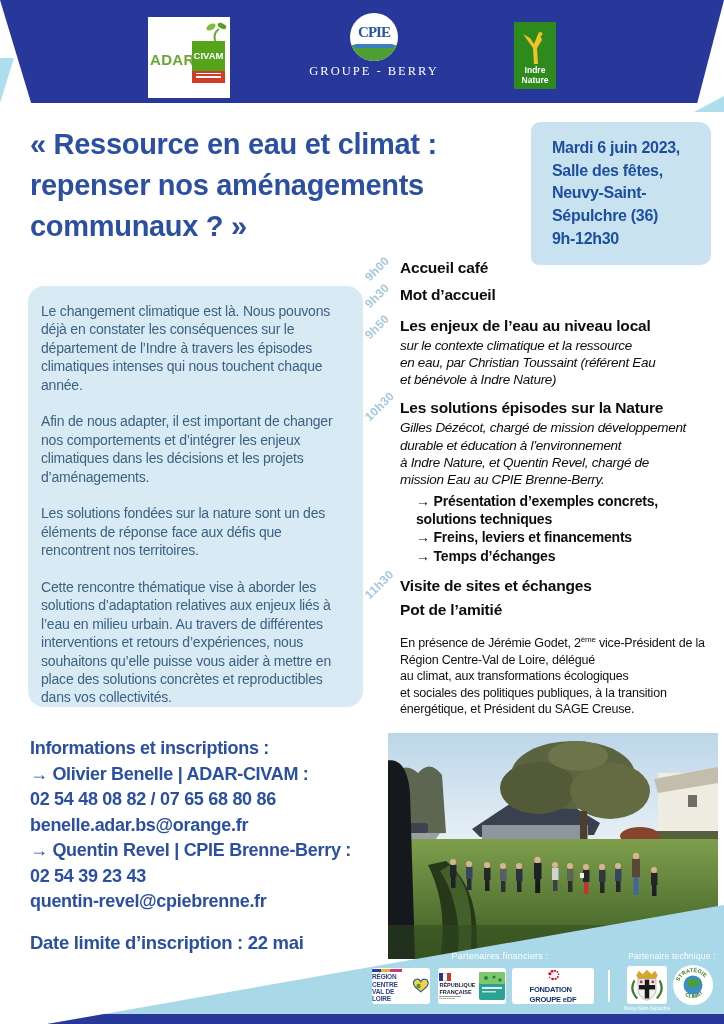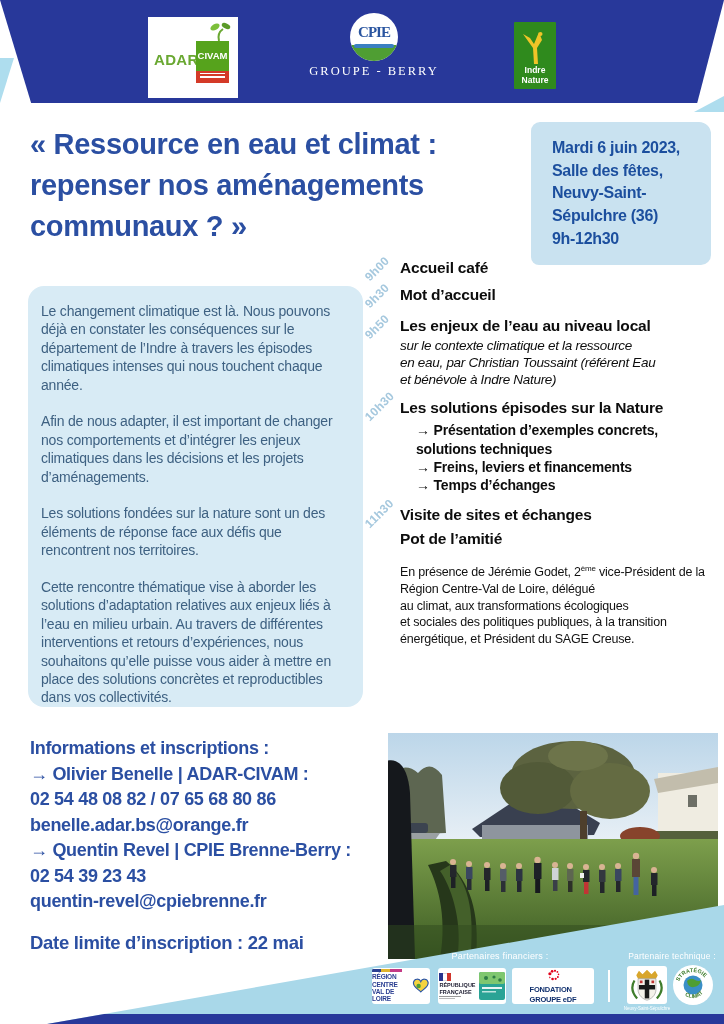--- a/index.html
+++ b/index.html
@@ -8,21 +8,21 @@
   .abs{position:absolute;box-sizing:border-box;}
   .pre{white-space:pre-line;}
 
   
   .header{left:0;top:0;width:724px;height:103px;background:#28389a;
           clip-path:polygon(0 0,100% 0,96.3% 100%,4.3% 100%);}
   .sliver{background:#aeddee;}
   .sliver-l{left:0;top:58px;width:14px;height:45px;clip-path:polygon(0 0,100% 0,0 100%);}
   .sliver-r{left:694px;top:96px;width:30px;height:16px;clip-path:polygon(100% 0,100% 100%,0 100%);}
 
-  .adar-box{left:148px;top:17px;width:90px;height:81px;background:#ffffff;display:flex;
+  .adar-box{left:148px;top:17px;width:82px;height:81px;background:#ffffff;display:flex;
             align-items:center;justify-content:center;}
   .adar-inner{position:relative;width:82px;height:70px;}
   .adar-word{position:absolute;left:2px;top:28px;color:#6aa832;font-weight:700;font-size:15px;letter-spacing:.3px;}
   .civam-sq{position:absolute;left:44px;top:18px;width:33px;height:30px;background:#56a31c;
             color:#fff;font-weight:700;font-size:9.5px;display:flex;align-items:center;justify-content:center;}
   .civam-red{position:absolute;left:44px;top:48px;width:33px;height:12px;background:#d43a28;}
   .civam-red i{display:block;height:1.5px;background:#fff;margin:2px 4px 0 4px;}
   .sprout{position:absolute;right:2px;top:-2px;}
 
   .cpie-circle{left:350px;top:13px;width:48px;height:48px;border-radius:50%;background:#ffffff;
@@ -158,20 +158,24 @@
   <div class="pitem mb3">
     <span class="ptime">9h50</span>
     <div class="ptitle">Les enjeux de l’eau au niveau local</div>
     <div class="pdetail pre">sur le contexte climatique et la ressource
 en eau, par Christian Toussaint (référent Eau
 et bénévole à Indre Nature)</div>
   </div>
   <div class="pitem mb4">
     <span class="ptime">10h30</span>
     <div class="ptitle">Les solutions épisodes sur la Nature</div>
+    <div class="pdetail pre">Gilles Dézécot, chargé de mission développement
+durable et éducation à l’environnement
+à Indre Nature, et Quentin Revel, chargé de
+mission Eau au CPIE Brenne-Berry.</div>
     <div class="pbullets pre">→ Présentation d’exemples concrets,
 solutions techniques
 → Freins, leviers et financements
 → Temps d’échanges</div>
   </div>
   <div class="pitem mb5">
     <span class="ptime">11h30</span>
     <div class="ptitle">Visite de sites et échanges</div>
   </div>
   <div class="pitem">

